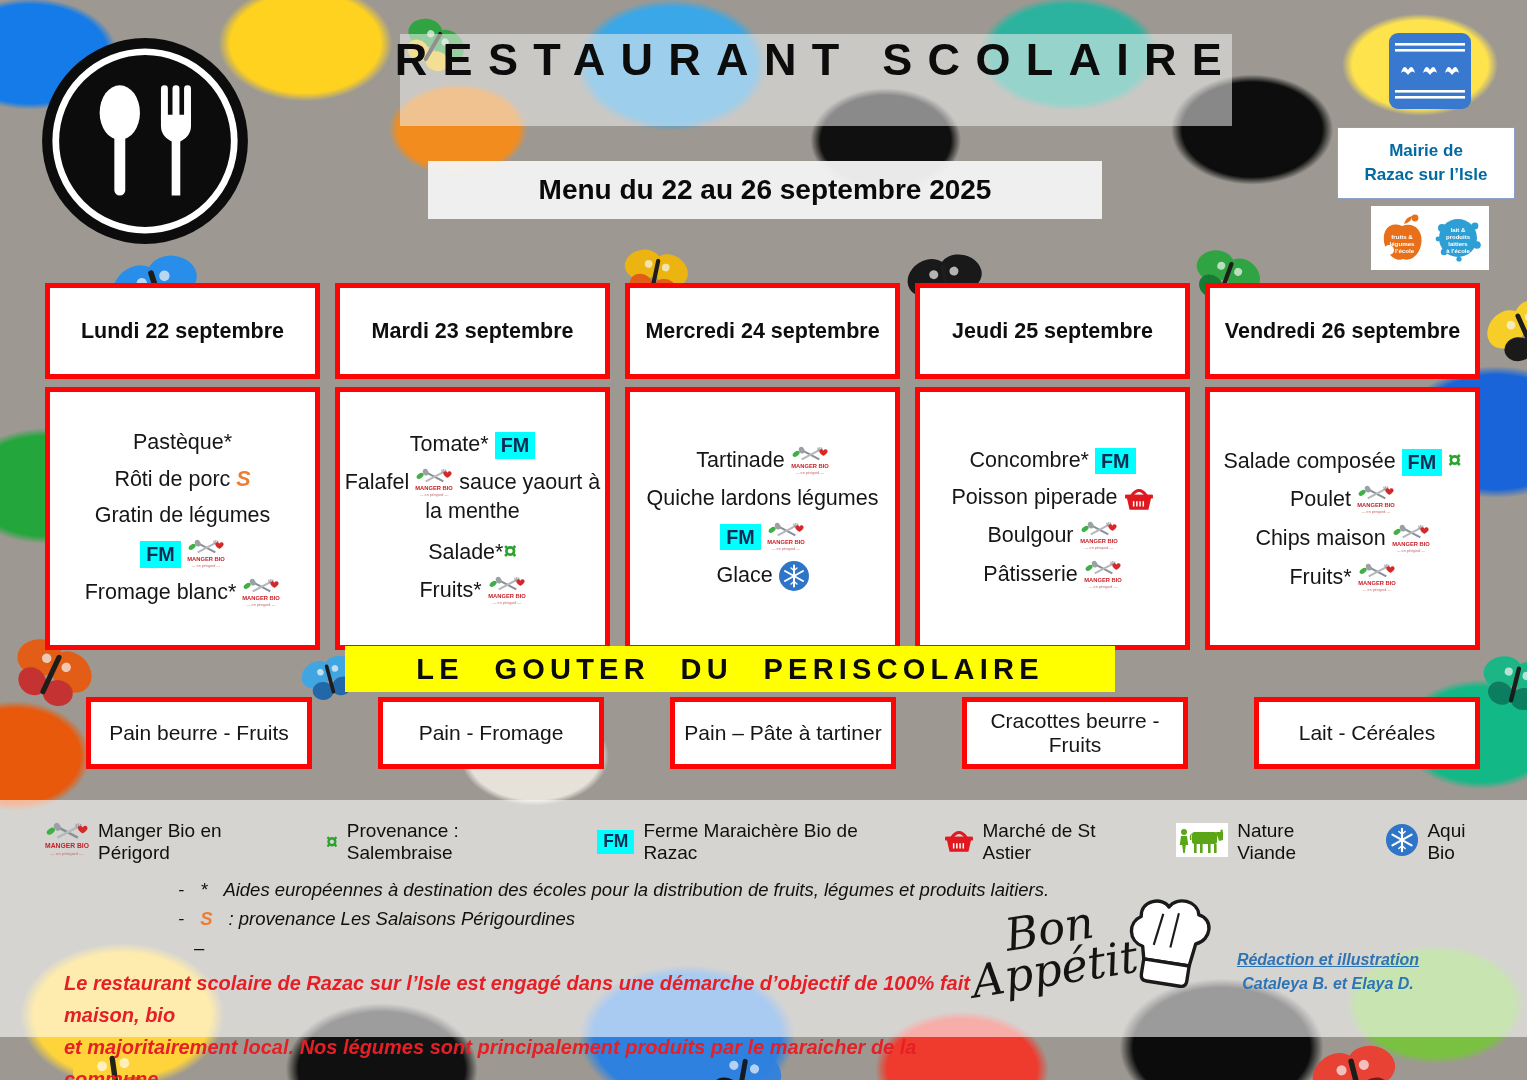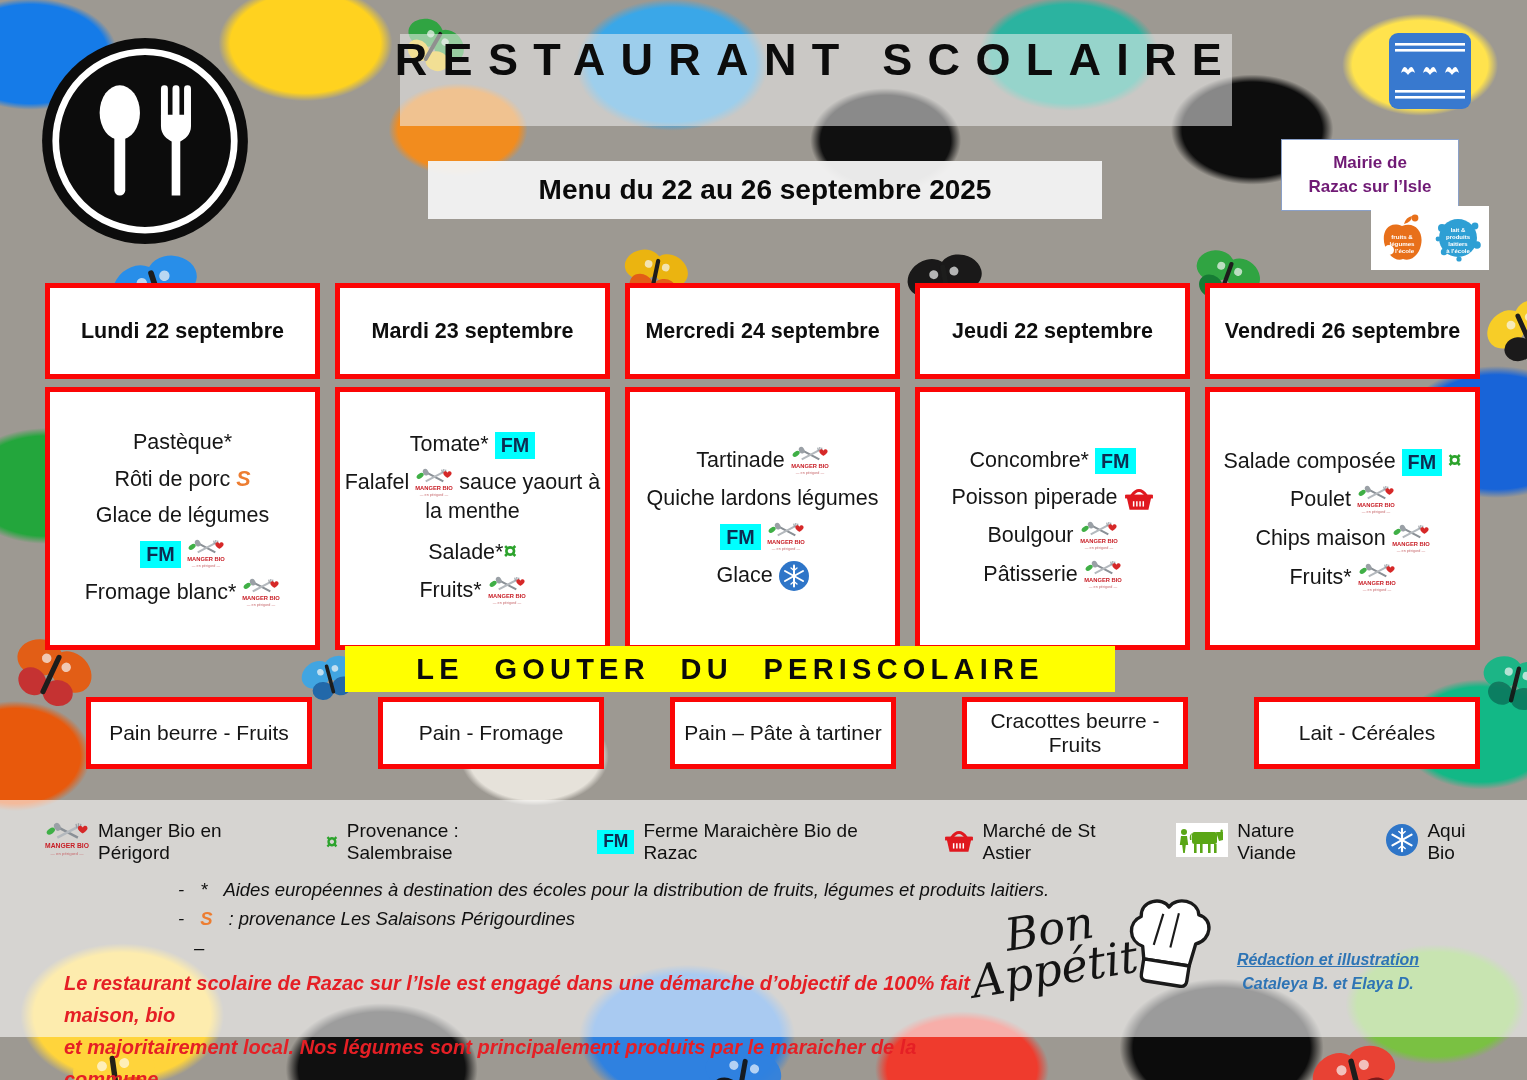--- a/index.html
+++ b/index.html
@@ -41,23 +41,23 @@
     background:rgba(238,238,238,.55);display:flex;justify-content:center;
   }
   .title{font-size:45px;font-weight:900;letter-spacing:.34em;color:#0c0c0c;white-space:nowrap;}
   .subtitle-band{
     position:absolute;left:428px;top:161px;width:674px;height:58px;
     background:rgba(243,243,243,.96);display:flex;align-items:center;justify-content:center;
   }
   .subtitle{font-size:28px;font-weight:800;color:#0a0a0a;white-space:nowrap;}
   .flag{position:absolute;left:1389px;top:33px;}
   .mairie-box{
-    position:absolute;left:1281px;top:127px;width:176px;height:70px;background:#fff;
+    position:absolute;left:1337px;top:127px;width:176px;height:70px;background:#fff;
     border:1.5px solid #8aa0c8;display:flex;flex-direction:column;align-items:center;justify-content:center;
-    font-weight:700;font-size:17px;line-height:1.4;color:#701a75;text-align:center;margin-top:12px;
+    font-weight:700;font-size:17px;line-height:1.4;color:#0369a1;text-align:center;
   }
   .school-logos{
     position:absolute;left:1371px;top:206px;width:118px;height:64px;background:#fff;
     display:flex;align-items:center;justify-content:center;gap:5px;
   }
 
   
   .days-grid{position:absolute;left:45px;top:283px;width:1435px;display:grid;grid-template-columns:repeat(5,1fr);column-gap:15px;}
   .day-header{
     height:86px;border:5px solid var(--red);background:#fff;display:flex;align-items:center;justify-content:center;
@@ -283,21 +283,21 @@
     <text x="26" y="41" font-size="6" font-weight="bold" fill="#fff" text-anchor="middle">à l’école</text>
   </svg>
     </div>
 
   <div class="days-grid" id="days-grid">
       <div>
         <div class="day-header">Lundi 22 septembre</div>
         <div class="day-body">
           <div class="menu-item"><span>Pastèque*</span></div>
           <div class="menu-item"><span>Rôti de porc </span><span class="s-mark">S</span></div>
-          <div class="menu-item"><span>Glace de légumes</span></div>
+          <div class="menu-item"><span>Gratin de légumes</span></div>
           <div class="menu-item"><span class="fm-badge">FM</span><span> </span><span style="display: inline-block; vertical-align: middle;"><svg class="ic" width="38" height="30" viewBox="0 0 36 29">
   <line x1="10" y1="4" x2="27" y2="13" stroke="#8a9096" stroke-width="2"></line>
   <line x1="27" y1="4" x2="10" y2="13" stroke="#b4b9be" stroke-width="2"></line>
   <ellipse cx="10" cy="4" rx="2.6" ry="3.4" fill="#9aa0a6" transform="rotate(-28 10 4)"></ellipse>
   <g stroke="#9aa0a6" stroke-width="1.1">
                   <line x1="25.5" y1="1.5" x2="26.2" y2="5"></line>
                   <line x1="27.5" y1="1" x2="27.5" y2="4.8"></line>
                   <line x1="29.5" y1="1.5" x2="28.8" y2="5"></line>
                 </g>
   <ellipse cx="4.6" cy="7.6" rx="3.8" ry="2.3" fill="#3faf46" transform="rotate(-35 4.6 7.6)"></ellipse>
@@ -398,21 +398,21 @@
   <g stroke="#fff" stroke-width="1.3" stroke-linecap="round">
     <line x1="12" y1="7" x2="15" y2="9.5"></line>
                   <line x1="18" y1="7" x2="15" y2="9.5"></line>
     <line x1="12" y1="23" x2="15" y2="20.5"></line>
                   <line x1="18" y1="23" x2="15" y2="20.5"></line>
   </g>
 </svg></span></div>
         </div>
       </div>
       <div>
-        <div class="day-header">Jeudi 22 septembre</div>
+        <div class="day-header">Jeudi 25 septembre</div>
         <div class="day-body">
           <div class="menu-item"><span>Concombre* </span><span class="fm-badge">FM</span></div>
           <div class="menu-item"><span>Poisson piperade </span><span style="display: inline-block; vertical-align: middle;"><svg class="ic" width="30" height="28" viewBox="0 0 28 26">
   <path d="M7 11 Q14 1 21 11" fill="none" stroke="#e0181f" stroke-width="2.6"></path>
   <path d="M2 10 h24 l-3.2 14 h-17.6 z" fill="#e0181f"></path>
   <rect x="1" y="10" width="26" height="3.4" fill="#e0181f"></rect>
   <g stroke="#fff" stroke-width="1.4">
     <line x1="9" y1="16" x2="9" y2="21"></line>
                   <line x1="12" y1="16" x2="12" y2="21"></line>
     <line x1="15" y1="16" x2="15" y2="21"></line>

